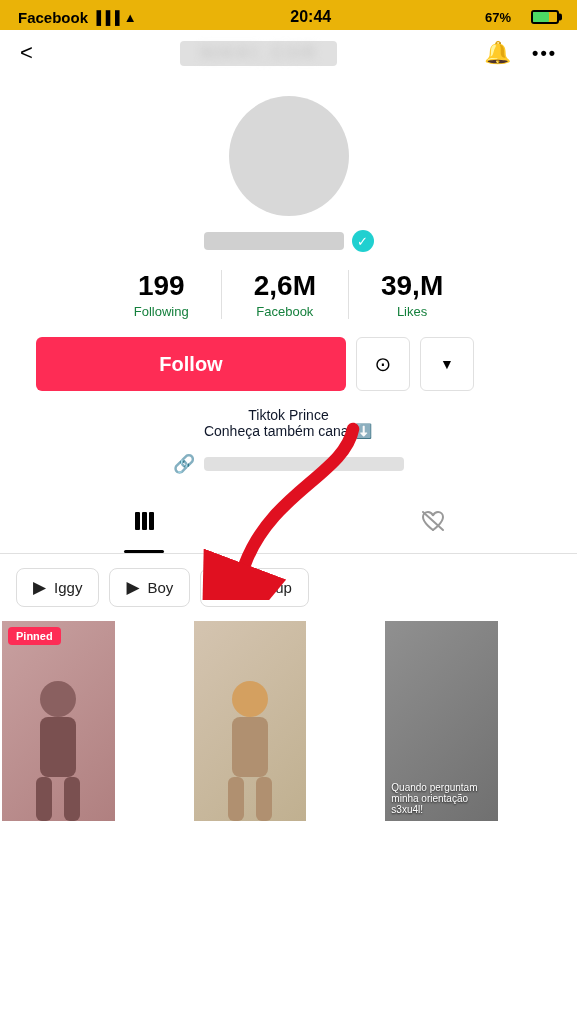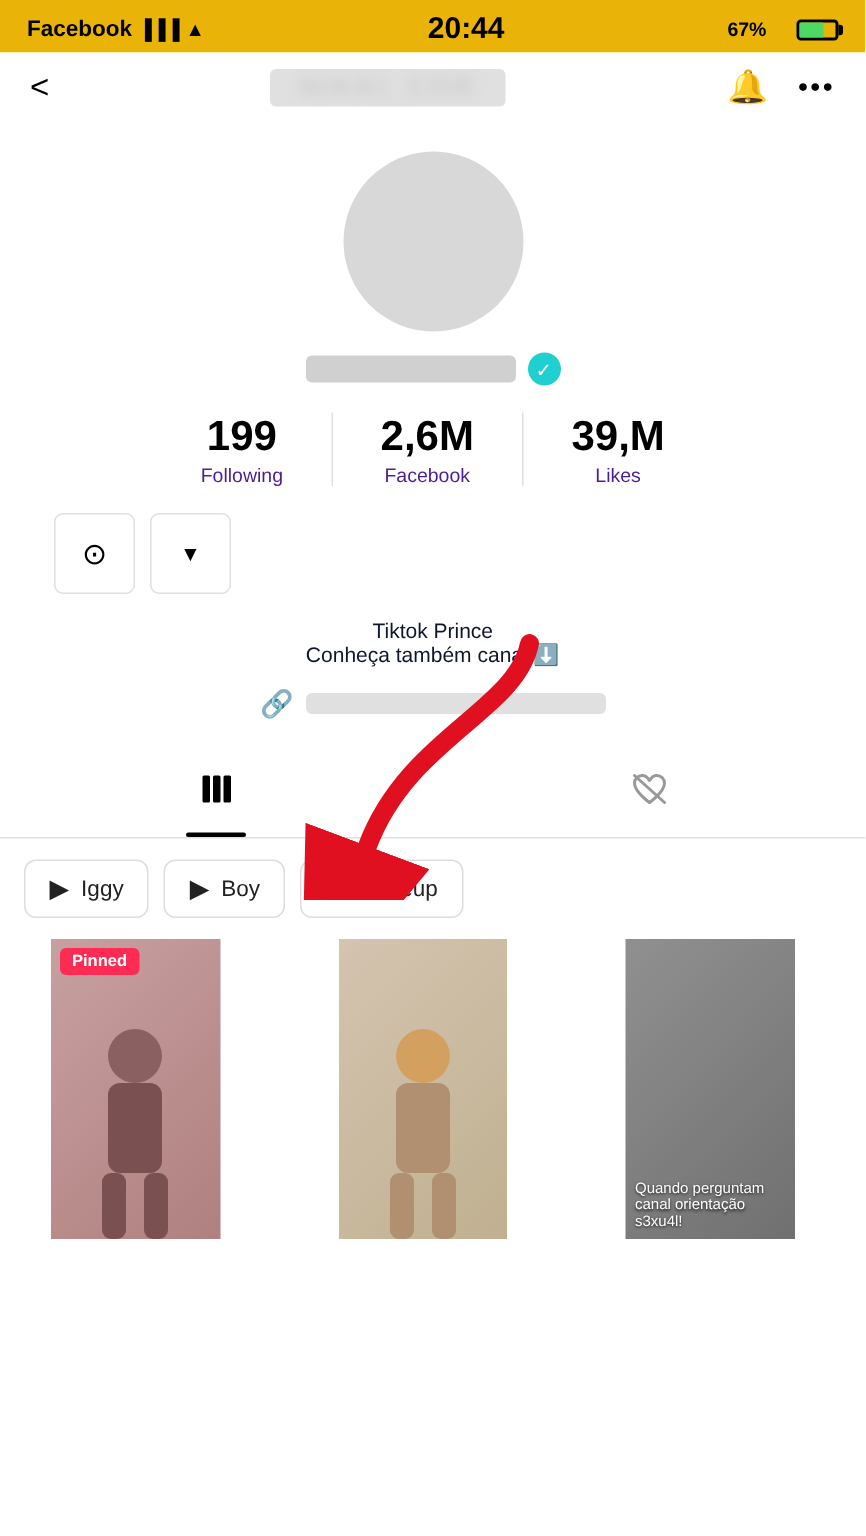--- a/index.html
+++ b/index.html
@@ -127,21 +127,21 @@
     .stat-item:not(:last-child) {
       border-right: 1px solid #e0e0e0;
     }
     .stat-number {
       font-size: 28px;
       font-weight: 700;
       color: #000;
     }
     .stat-label {
       font-size: 13px;
-      color: #4c1d95;
+      color: #15803d;
       margin-top: 2px;
     }
 
     
     .action-row {
       display: flex;
       gap: 10px;
       margin-bottom: 16px;
       width: 100%;
       padding: 0 16px;
@@ -264,21 +264,20 @@
       display: grid;
       grid-template-columns: repeat(3, 1fr);
       gap: 2px;
       padding: 0 2px;
     }
     .video-thumb {
       position: relative;
       aspect-ratio: 9/16;
       background: #ccc;
       overflow: hidden;
-      margin-left: 32px;
     }
     .pinned-badge {
       position: absolute;
       top: 6px;
       left: 6px;
       background: #fe2c55;
       color: #fff;
       font-size: 11px;
       font-weight: 700;
       padding: 3px 8px;
@@ -303,21 +302,21 @@
 <body>
 
 <div style="position: relative; width: 577px; min-height: 1024px;">
 
   <div class="status-bar">
     <div class="status-left">
       <span style="font-weight:700;font-size:15px;">Facebook</span>
       <span style="font-size:13px;">▐▐▐</span>
       <span style="font-size:13px;">▲</span>
     </div>
-    <span style="font-weight:700;font-size:20px;">20:44</span>
+    <span style="font-weight:700;font-size:16px;">20:44</span>
     <div class="status-right">
       <span style="font-size:13px;">67%</span>
       <div class="battery-icon">
         <div class="battery-fill"></div>
       </div>
     </div>
   </div>
 
   <div class="top-nav">
     <span class="back-btn">&lt;</span>
@@ -350,20 +349,21 @@
         <span class="stat-number">2,6M</span>
         <span class="stat-label">Facebook</span>
       </div>
       <div class="stat-item">
         <span class="stat-number">39,M</span>
         <span class="stat-label">Likes</span>
       </div>
     </div>
 
     <div class="action-row">
+      <button class="follow-btn">Follow</button>
       <div class="icon-btn">
         <span style="font-size:20px;">⊙</span>
       </div>
       <div class="icon-btn">
         <span style="font-size:14px;">▼</span>
       </div>
     </div>
 
     <div class="bio-section">
       <div class="bio-text">Tiktok Prince</div>
@@ -443,18 +443,18 @@
 
       <svg style="position:absolute;bottom:0;left:50%;transform:translateX(-50%)" width="80" height="140" viewBox="0 0 80 140">
         <ellipse cx="40" cy="18" rx="18" ry="18" fill="#d4a060"></ellipse>
         <rect x="22" y="36" width="36" height="60" rx="8" fill="#b09070"></rect>
         <rect x="18" y="96" width="16" height="44" rx="6" fill="#b09070"></rect>
         <rect x="46" y="96" width="16" height="44" rx="6" fill="#b09070"></rect>
       </svg>
     </div>
 
     <div class="video-thumb thumb-3" style="position:relative;height:200px;">
-      <div class="video-caption">Quando perguntam canal orientação s3xu4l!</div>
+      <div class="video-caption">Quando perguntam minha orientação s3xu4l!</div>
     </div>
 
   </div>
 
 </div>
 
 </body></html>

